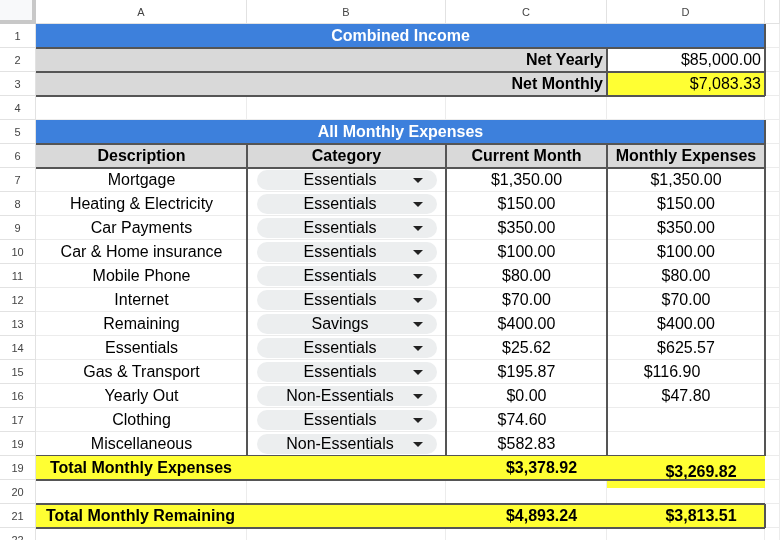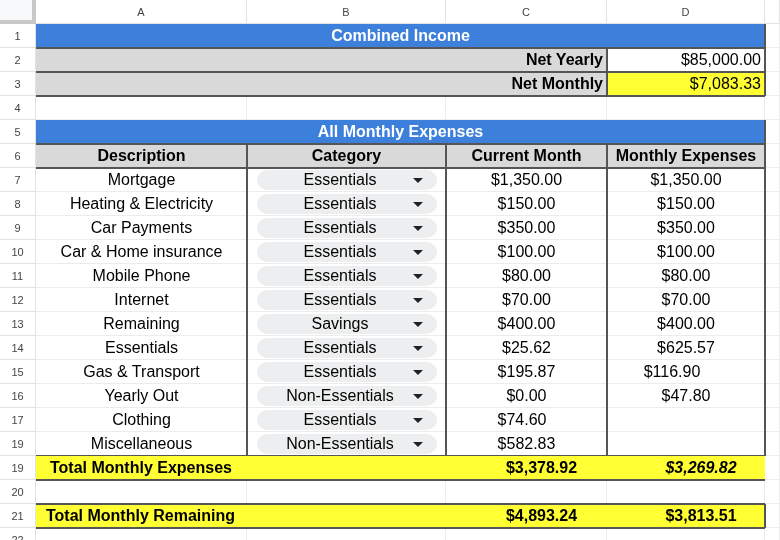--- a/index.html
+++ b/index.html
@@ -263,21 +263,21 @@
     <div class="cell c" style="left: 607px; top: 432px; width: 158px; height: 24px;"></div>
     <div class="hline" style="left: 36px; width: 729px; top: 143px;"></div>
     <div class="hline" style="left: 36px; width: 729px; top: 167px;"></div>
     <div class="hline" style="left: 36px; width: 729px; top: 455px;"></div>
     <div class="vline" style="left: 246px; top: 144px; height: 312px;"></div>
     <div class="vline" style="left: 445px; top: 144px; height: 312px;"></div>
     <div class="vline" style="left: 606px; top: 144px; height: 312px;"></div>
     <div class="vline" style="left: 764px; top: 120px; height: 336px;"></div>
     <div class="cell yellow b" style="left: 36px; top: 456px; width: 410px; height: 24px; padding-left: 14px;">Total Monthly Expenses</div>
     <div class="cell yellow c b" style="left: 446px; top: 456px; width: 161px; height: 24px;">$3,378.92</div>
-    <div class="cell yellow c b" style="left: 607px; top: 456px; width: 158px; height: 24px; font-style: italic;">$3,269.82</div>
+    <div class="cell yellow c b" style="left: 607px; top: 456px; width: 158px; height: 32px;">$3,269.82</div>
     <div class="hline" style="left: 36px; width: 729px; top: 479px;"></div>
     <div class="cell yellow b" style="left: 36px; top: 504px; width: 410px; height: 24px; padding-left: 10px;">Total Monthly Remaining</div>
     <div class="cell yellow c b" style="left: 446px; top: 504px; width: 161px; height: 24px;">$4,893.24</div>
     <div class="cell yellow c b" style="left: 607px; top: 504px; width: 158px; height: 24px;">$3,813.51</div>
     <div class="hline" style="left: 36px; width: 729px; top: 503px;"></div>
     <div class="hline" style="left: 36px; width: 729px; top: 527px;"></div>
     <div class="vline" style="left: 764px; top: 504px; height: 24px;"></div>
   </div>
 
 </body></html>

